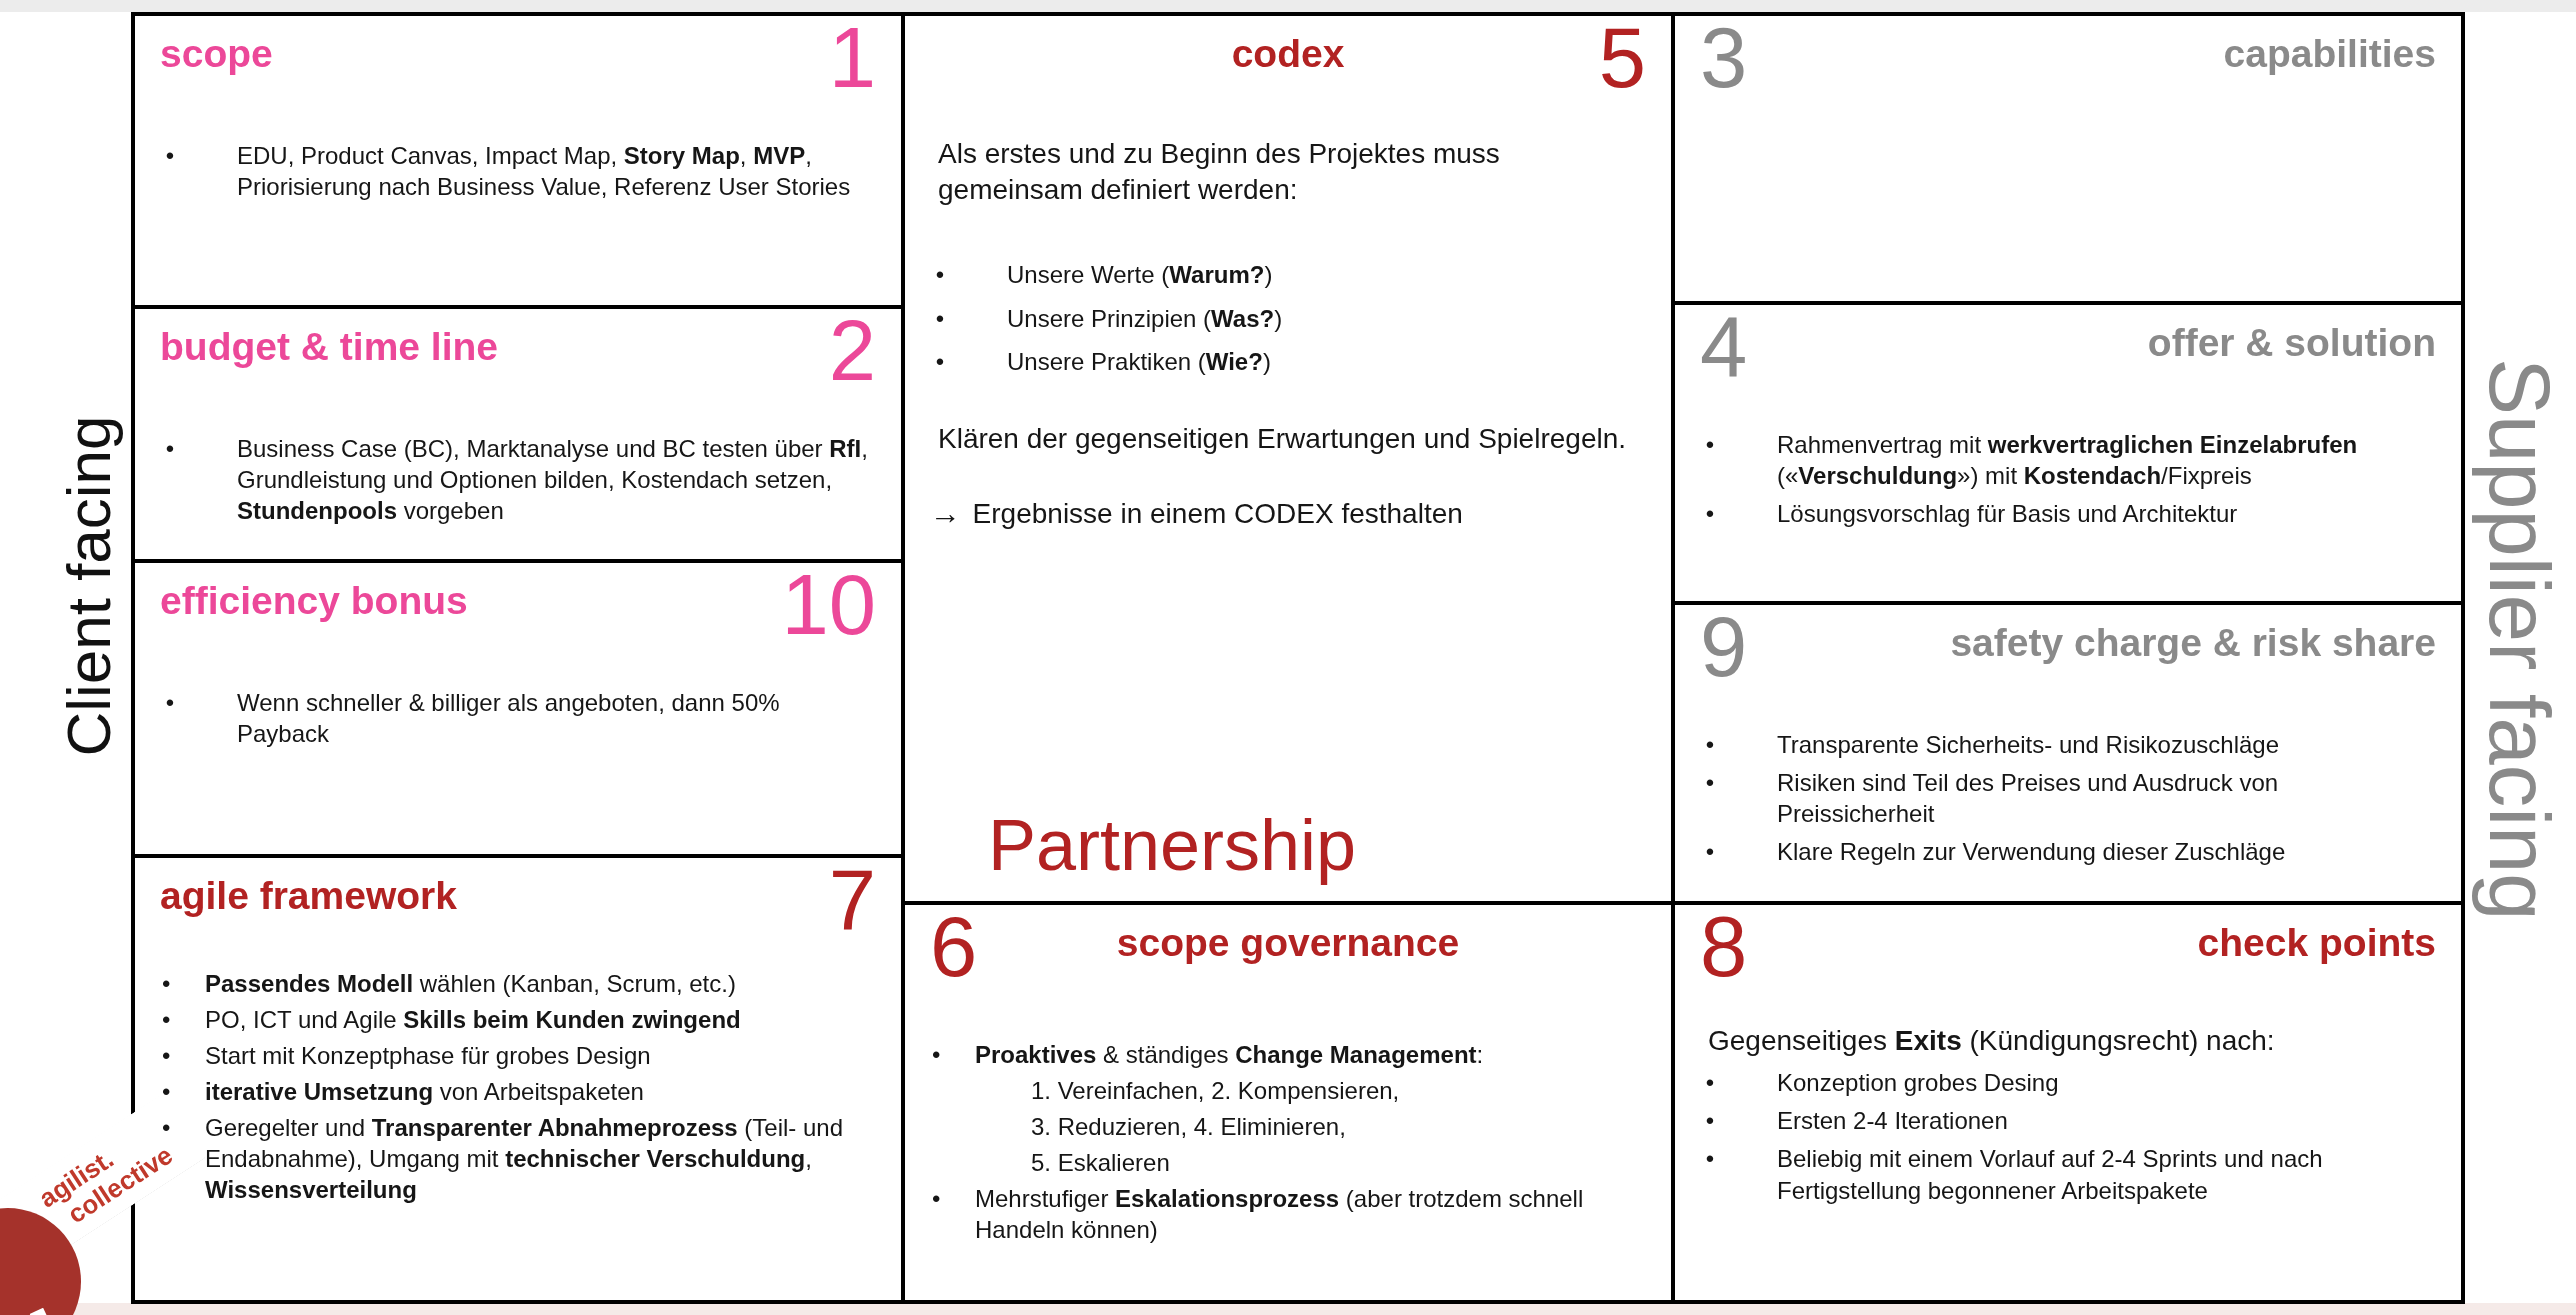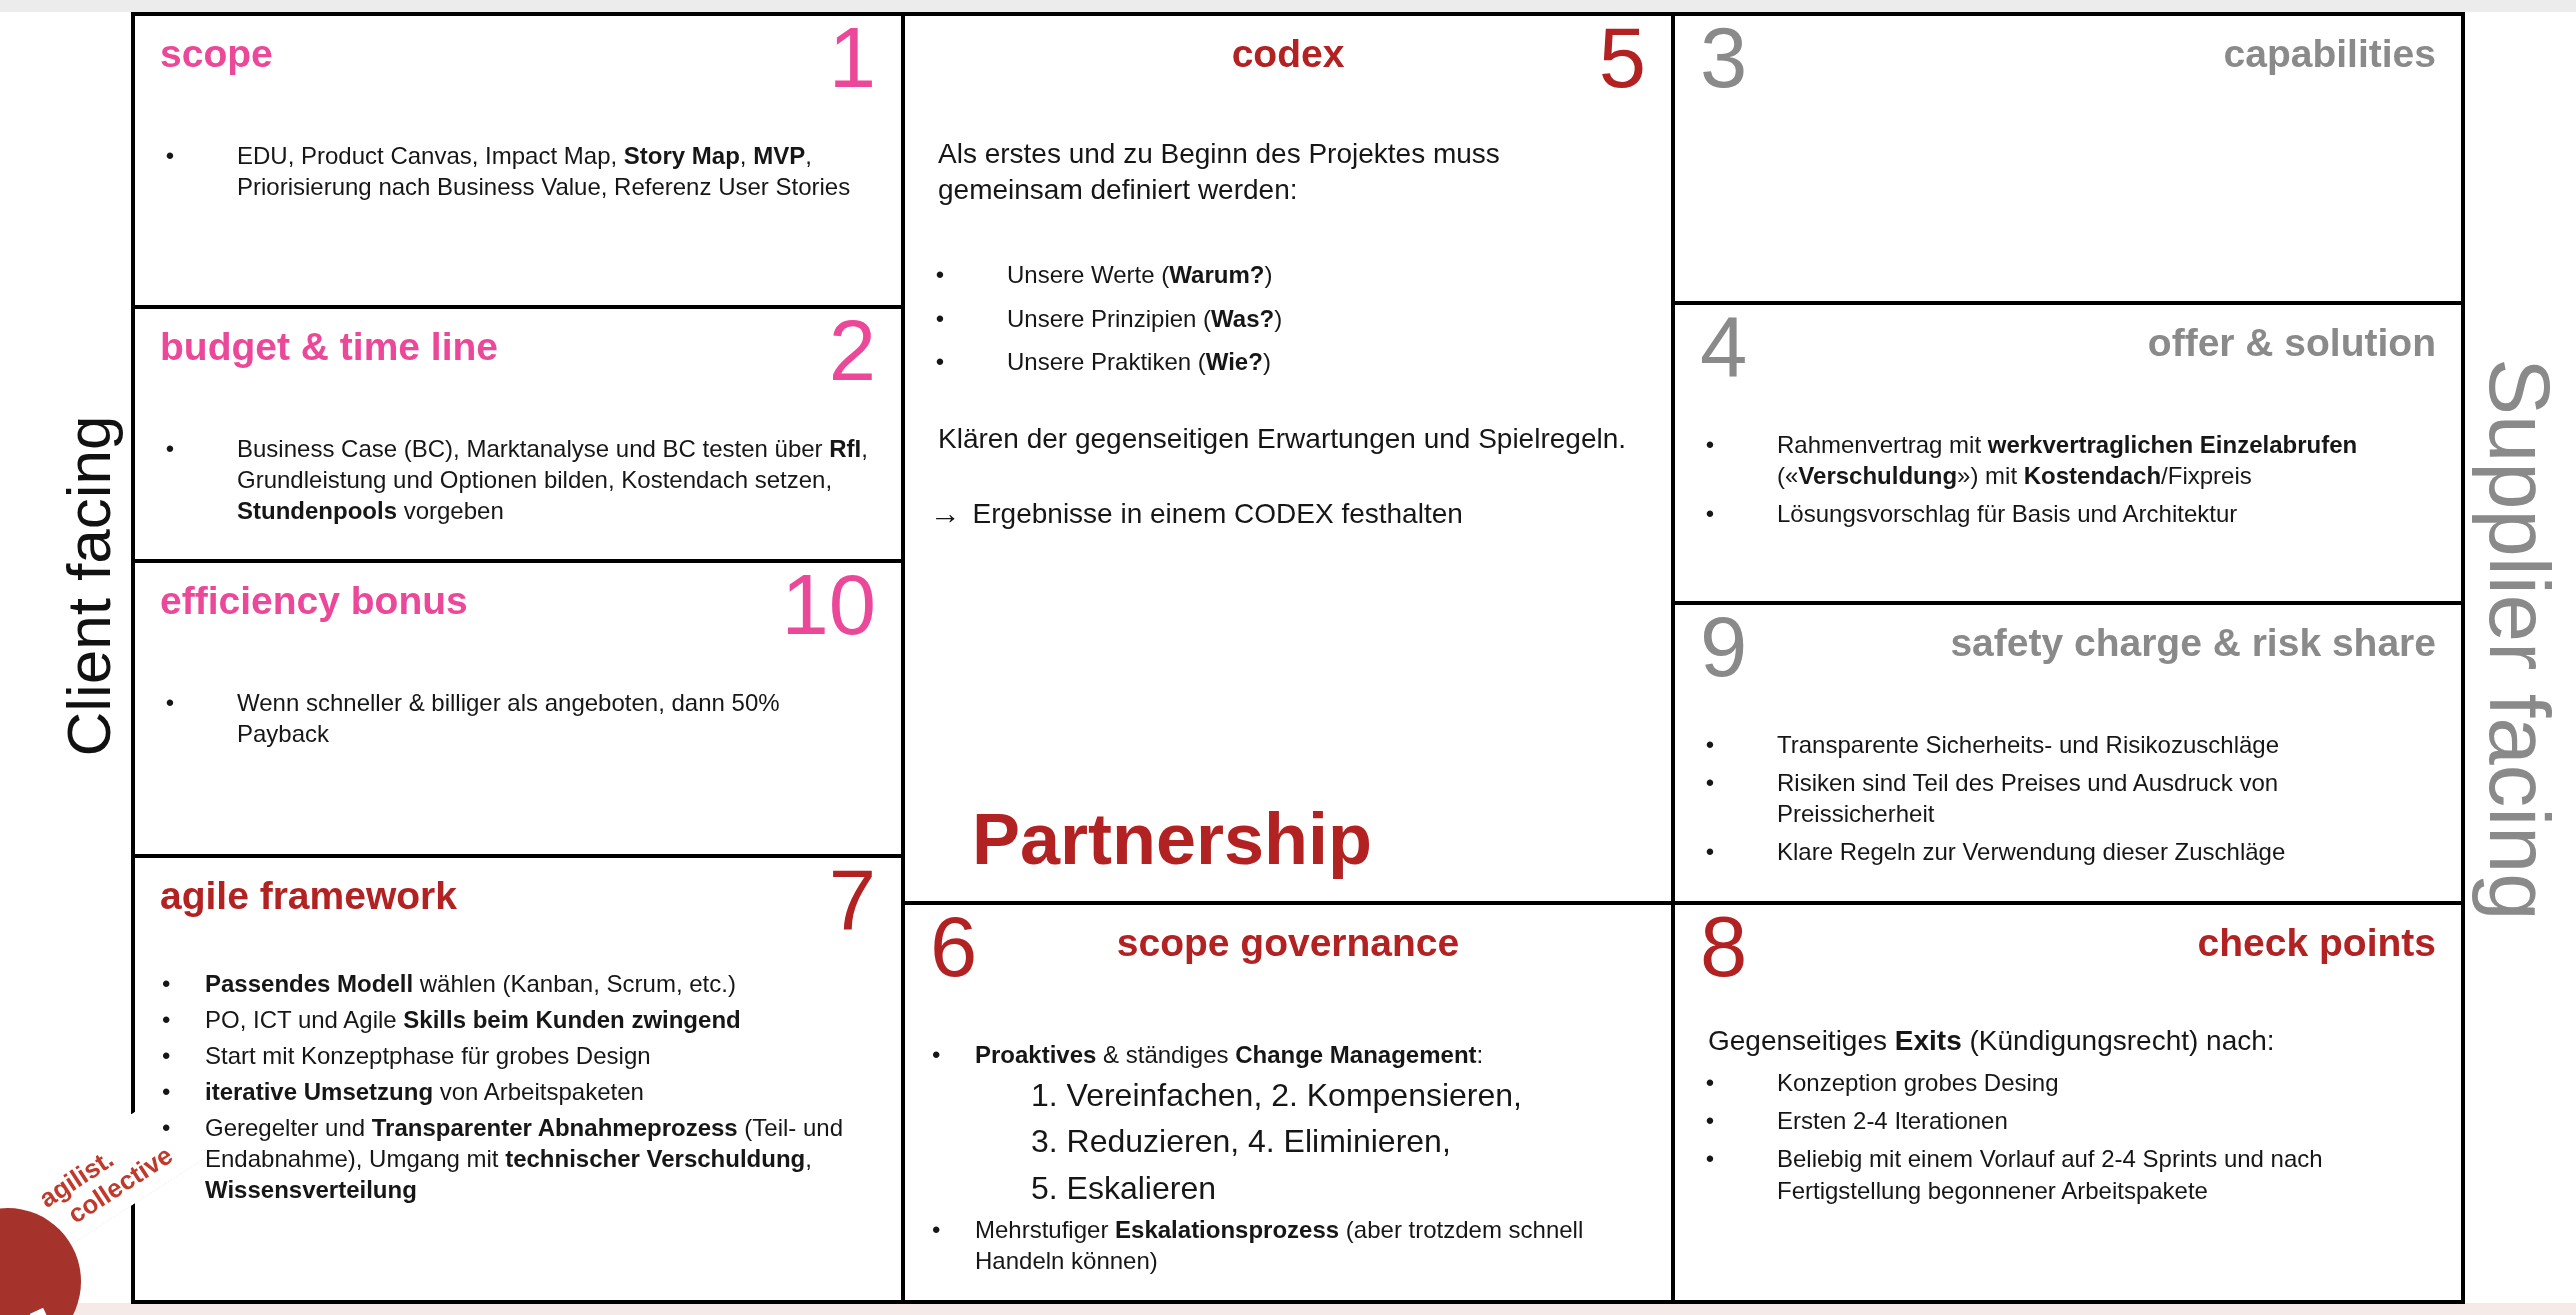--- a/index.html
+++ b/index.html
@@ -37,33 +37,33 @@
   .red{color:var(--red);} .gray{color:var(--gray);} .black{color:#ec4899;}
   .num{position:absolute;top:-9.7px;font-size:85px;font-weight:400;line-height:0.82;}
   .num-right{right:0;} .num-left{left:0;}
 
   .bullets{list-style:none;margin:0;padding:0;font-size:24px;line-height:1.3;}
   .bullets li{position:relative;padding-left:77px;margin-bottom:6.8px;}
   .bullets li::before{content:"\2022";position:absolute;left:5.8px;}
   .bullets.tight li{padding-left:45px;margin-bottom:4.8px;}
   .bullets.tight li::before{left:1.9px;}
   .mt-wide{margin-top:62px;} .mt-agile{margin-top:48px;} .mt-gov{margin-top:72px;}
-  .subs{list-style:none;margin:0 0 3.9px 0;padding:0 0 0 101px;font-size:32px;line-height:1.3;}
+  .subs{list-style:none;margin:0 0 3.9px 0;padding:0 0 0 101px;font-size:24px;line-height:1.3;}
   .subs li{margin-bottom:4.8px;}
   .para{font-size:28px;line-height:1.3;margin:8px;}
   .codex-intro{margin-top:58px;}
   .codex-bullets{margin-top:50px;}
   .codex-bullets li{margin-bottom:12.6px;}
   .codex-para2{margin-top:43px;}
   .arrow-line{margin-top:39px;font-size:28px;line-height:1.3;display:flex;align-items:flex-start;}
   .arrow-line .arrow{font-size:31px;margin-right:11.6px;line-height:1.15;}
   .cp-intro{margin-top:56px;}
   .cp-bullets{margin-top:3.9px;}
-  .partnership{position:absolute;left:25px;right:25px;bottom:21px;padding-right:232px;
-    text-align:center;font-size:72px;font-weight:700;color:var(--red);}
+  .partnership{position:absolute;left:25px;right:25px;bottom:15px;padding-right:232px;
+    text-align:center;font-size:72px;font-weight:400;color:var(--red);}
 
   .badge{position:absolute;left:0;top:0;width:0;height:0;}
   .badge-ribbon{position:absolute;left:13.6px;top:1178px;width:215px;height:77px;background:#fff;
     transform:rotate(-33deg);transform-origin:39px 68px;
     clip-path:polygon(0 0,100% 0,87% 50%,100% 100%,0 100%);
     box-shadow:3.9px 6.8px 9.7px rgba(0,0,0,0.18);
     display:flex;flex-direction:column;justify-content:center;padding-left:54px;box-sizing:border-box;
     color:#C0392B;font-size:26px;font-weight:700;line-height:1.08;z-index:1;}
   .badge-ribbon .l2{margin-left:15.5px;}
   .badge-circle{position:absolute;left:-66px;top:1208px;width:147px;height:147px;border-radius:50%;

